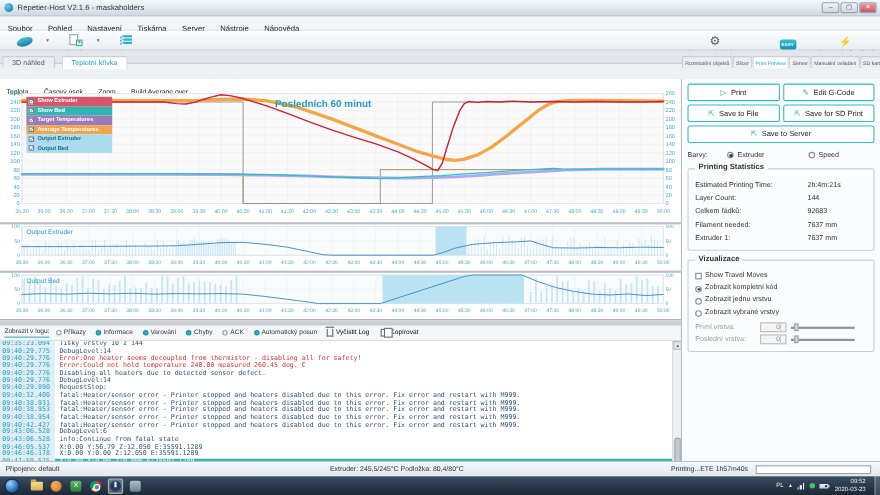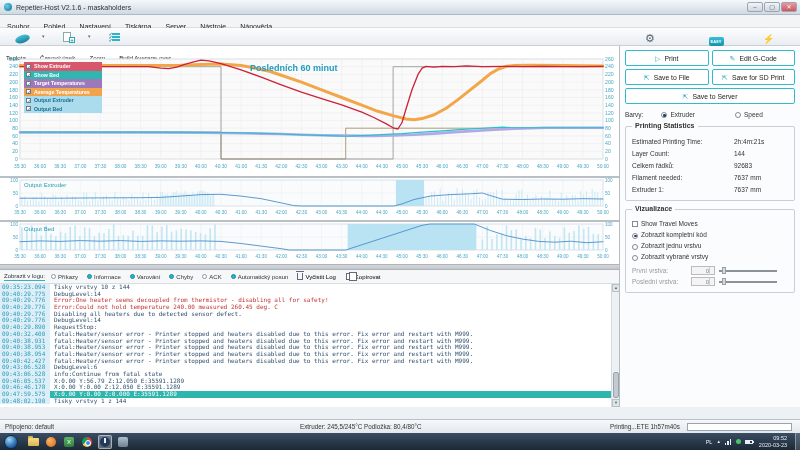--- a/index.html
+++ b/index.html
@@ -34,21 +34,21 @@
   .easybadge{display:inline-block;width:15px;height:9px;background:linear-gradient(#35c1d6,#1691ad);border-radius:2px;color:#fff;font-size:4px;font-weight:bold;line-height:9px;}
   .bolt{font-size:9px;line-height:10px;color:#38414a;}
   
   .tabstrip{position:absolute;left:0;top:46px;width:800px;height:12px;background:#e3e7eb;border-bottom:1px solid #c6ccd2;}
   .ltab{display:inline-block;font-size:6.5px;padding:2px 8px 1px;border:1px solid #c6ccd2;border-bottom:none;background:#eceef0;color:#555;margin-left:2px;border-radius:2px 2px 0 0;}
   .ltab.active{background:#fff;color:#1f9dbe;position:relative;top:0px;height:12px;}
   .rtabs{position:absolute;left:620px;top:0;white-space:nowrap;overflow:hidden;width:180px;}
   .rtab{display:inline-block;font-size:4.7px;padding:3px 2px 2px;border:1px solid #c6ccd2;border-bottom:none;background:#eceef0;color:#555;border-radius:2px 2px 0 0;}
   .rtab.active{background:#fff;color:#1f9dbe;}
   
-  .main{position:absolute;left:0;top:46px;width:800px;height:361px;}
+  .main{position:absolute;left:0;top:72px;width:800px;height:361px;}
   .leftcol{position:absolute;left:0;top:0;width:619px;height:361px;background:#fff;}
   .chart-panel{position:absolute;left:0;top:0;width:619px;height:218px;background:#fff;}
   .chart-menu{height:10px;padding-left:6px;}
   .cmi{display:inline-block;font-size:6.2px;color:#222;margin-right:14px;line-height:10px;}
   .csvg{position:absolute;left:0;display:block;}
   .legend{position:absolute;left:24px;top:16px;width:78px;z-index:5;}
   .lgrow{display:flex;align-items:center;height:8.5px;padding-left:2px;}
   .lgbox{width:5px;height:5px;background:#fff;border:1px solid #778;margin-right:3px;font-size:5px;line-height:4px;color:#1a7e96;text-align:center;}
   .lgtxt{font-size:5.2px;color:#fff;font-weight:bold;white-space:nowrap;}
   .lgrow.darktx .lgtxt{color:#1b6e8c;}

